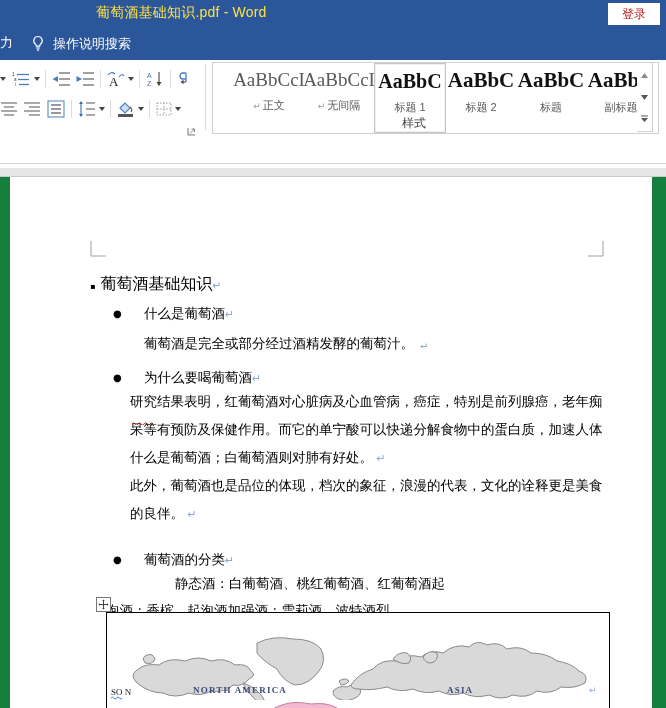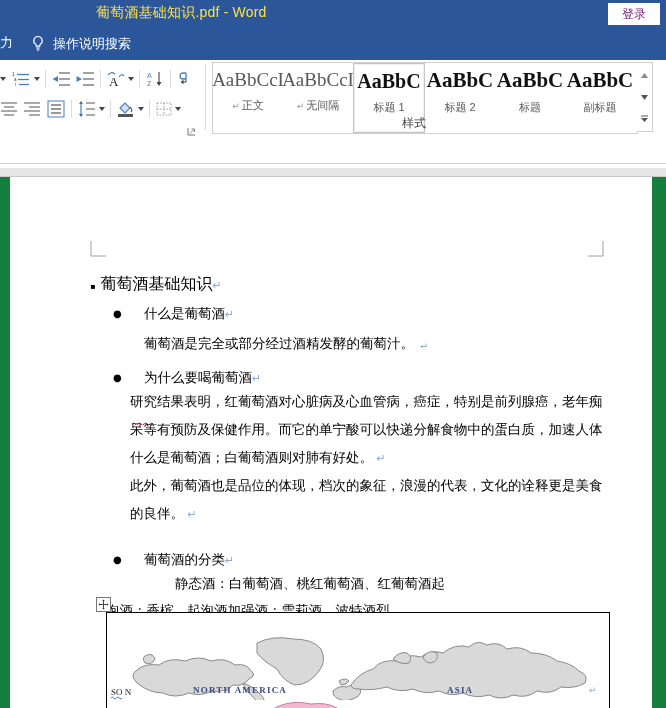--- a/index.html
+++ b/index.html
@@ -17,21 +17,21 @@
     background:#2b579a;
   }
   .title-text{
     position:absolute;left:96px;top:4px;
     font-size:14px;color:#fde047;white-space:nowrap;
     letter-spacing:.2px;
   }
   .signin-btn{
     position:absolute;right:6px;top:3px;
     width:52px;height:22px;background:#ffffff;
-    color:#701a75;font-size:12px;
+    color:#b91c1c;font-size:12px;
     display:flex;align-items:center;justify-content:center;
     cursor:pointer;
   }
 
   
   .tellme-bar{
     position:absolute;left:0;top:28px;width:666px;height:32px;
     background:#2b579a;
   }
   .tellme-leftover{
@@ -73,21 +73,21 @@
   .caret{
     width:0;height:0;border-left:3.5px solid transparent;border-right:3.5px solid transparent;
     border-top:4px solid #444;margin-left:2px;cursor:pointer;
   }
   .sep{width:1px;height:18px;background:#dcdcdc;margin:0 5px;}
 
   
   .gallery{
     position:absolute;left:0;top:2px;width:424px;height:70px;
     border:1px solid #d0d0d0;background:#fff;
-    display:flex;align-items:stretch;
+    display:flex;align-items:stretch;padding-left:21px;
   }
   .sty{
     width:70px;display:flex;flex-direction:column;align-items:center;
     justify-content:flex-start;padding-top:7px;cursor:pointer;
   }
   .sty.sel{border:1px solid #c5c5c5;background:#fff;box-shadow:0 0 0 1px #f0f0f0 inset;}
   .sty .preview{
     font-family:"Liberation Serif","DejaVu Serif",serif;
     color:#1a1a1a;line-height:1;white-space:nowrap;
   }

